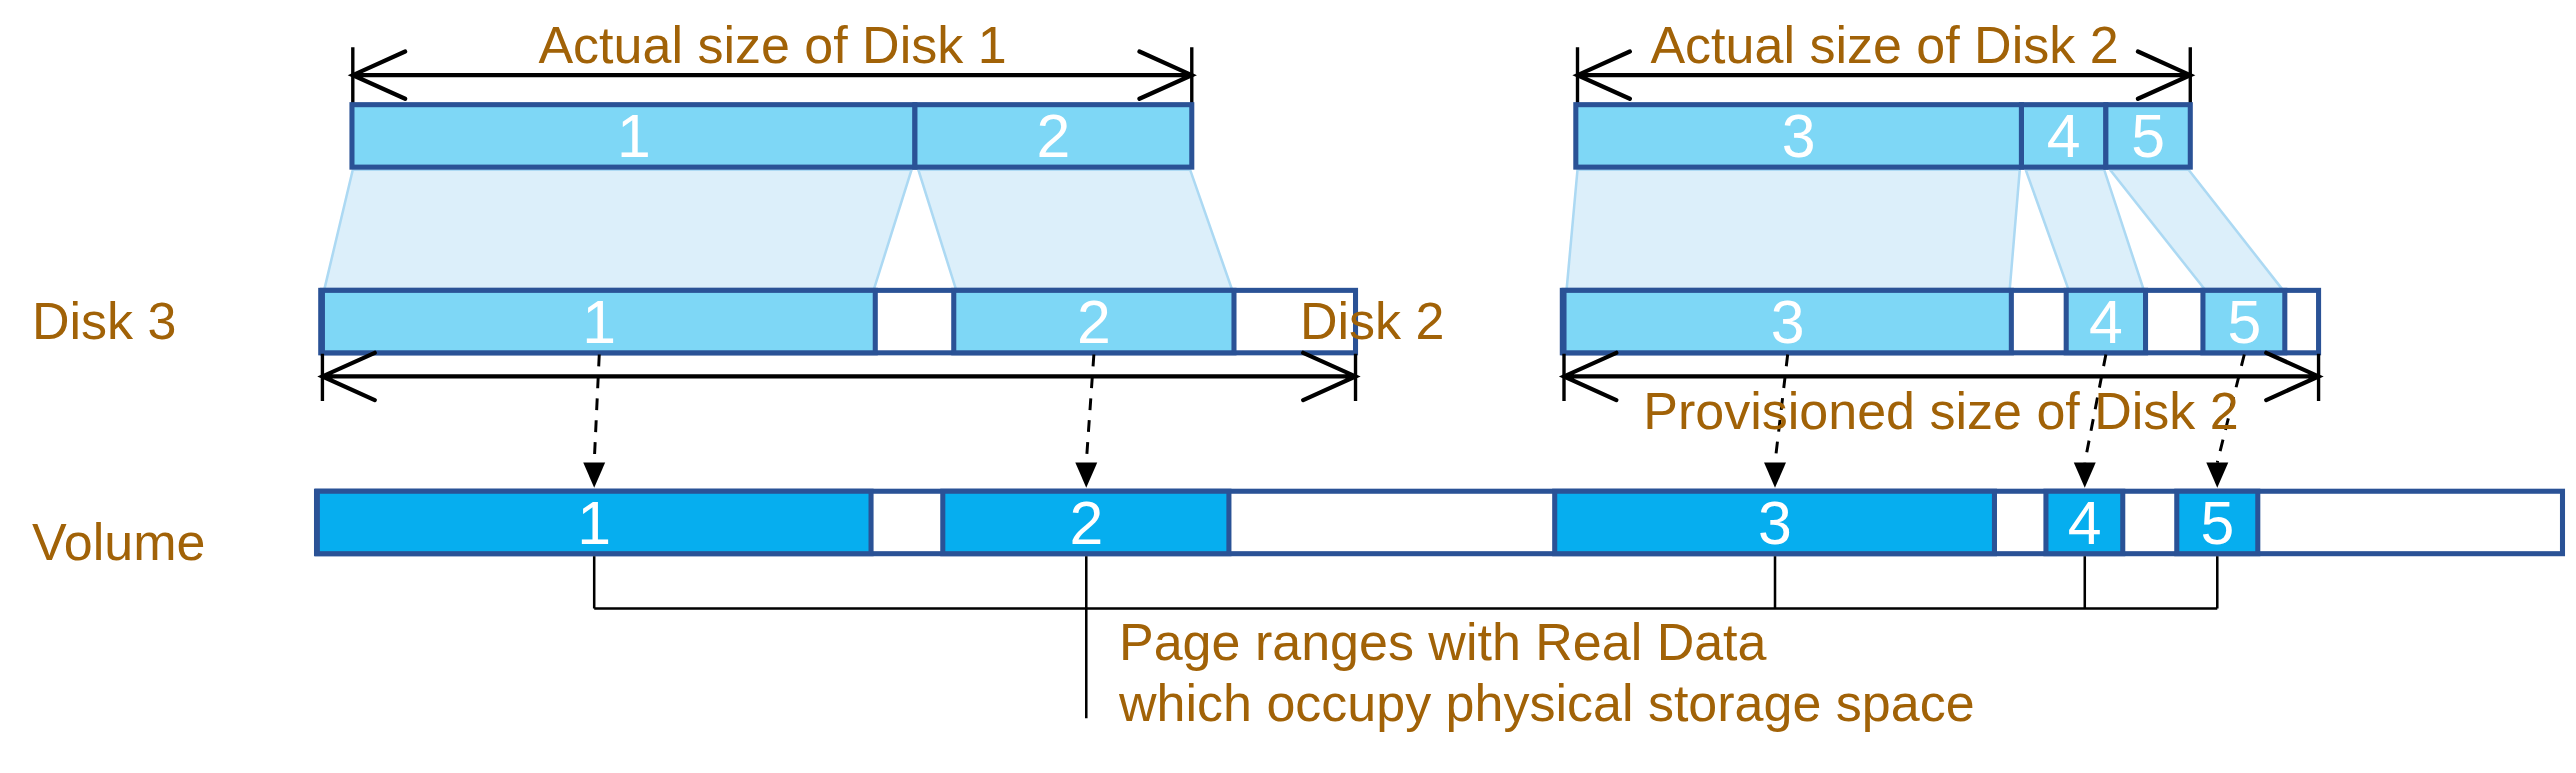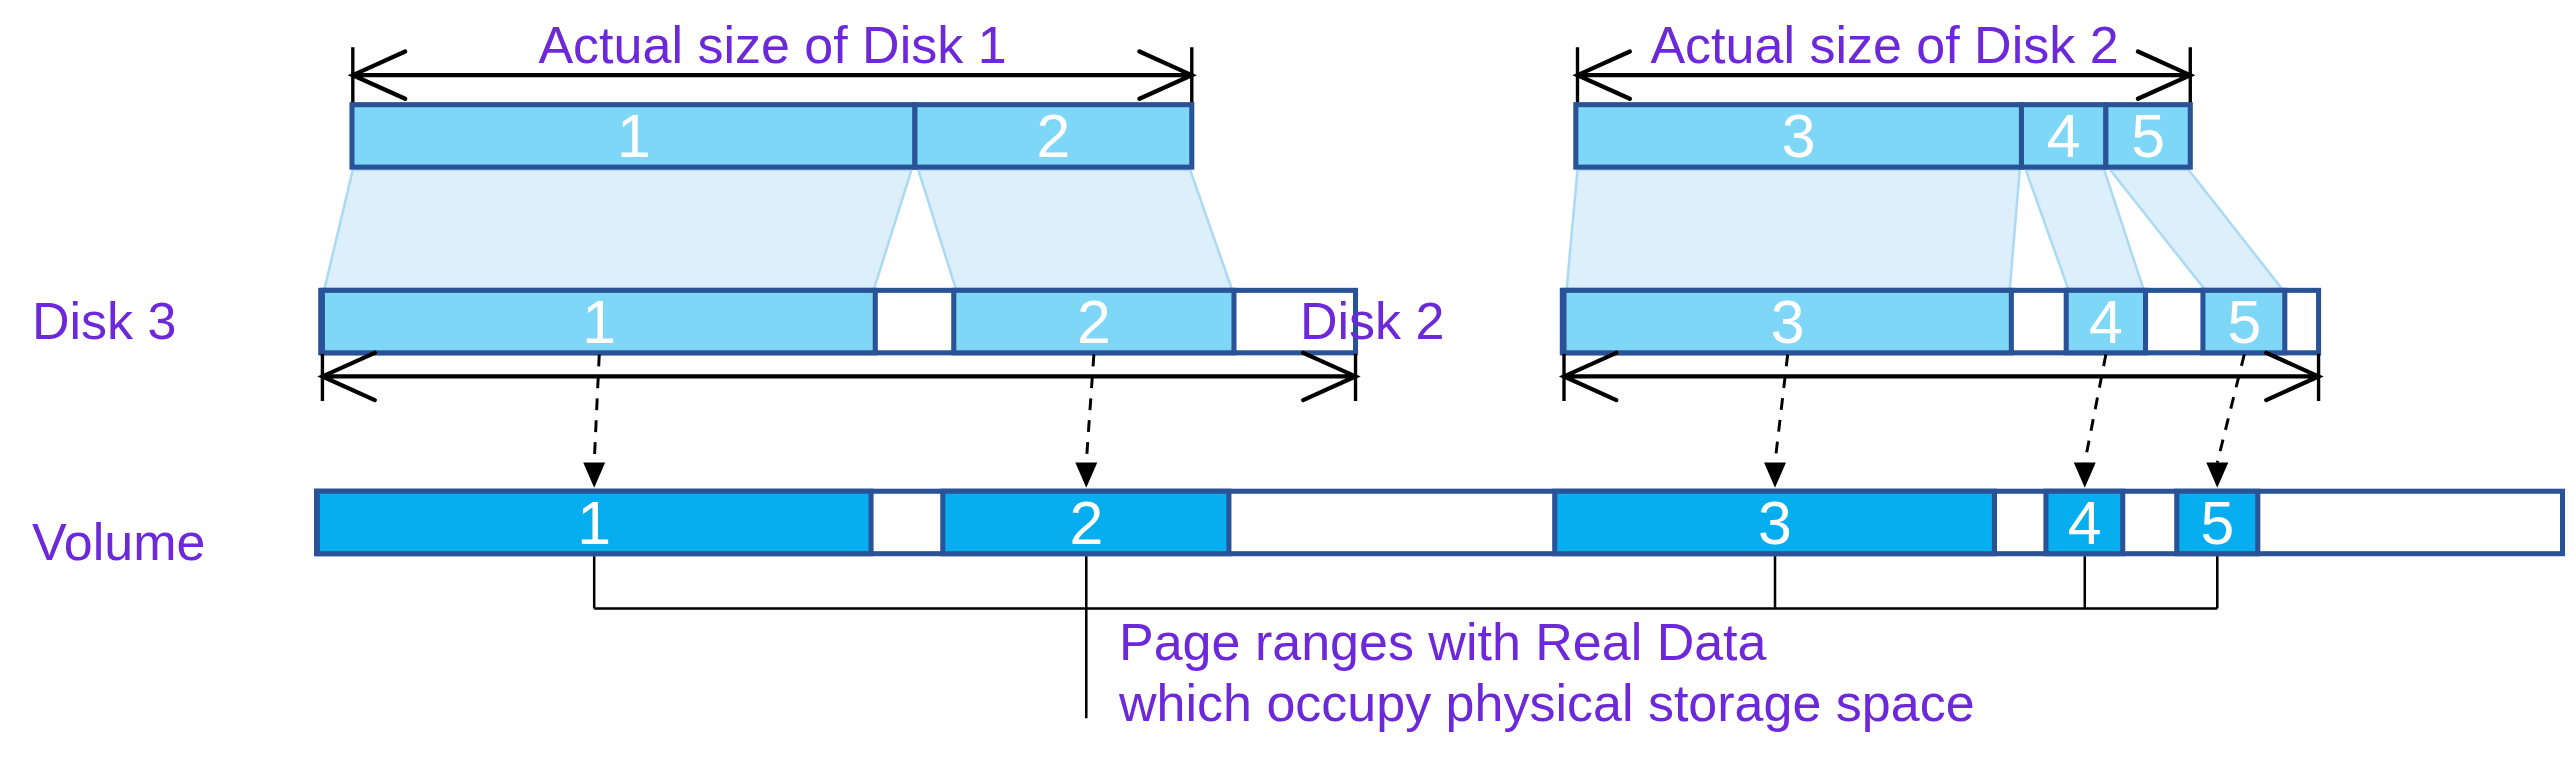--- a/index.html
+++ b/index.html
@@ -1,19 +1,19 @@
 <!DOCTYPE html>
 <html style="--page_fill: #7ED7F6; --volume_page_fill: #06AEEF; --border: #2A5296; --map_fill: #DCEFFA; --map_edge: #ACD9F3;font-size:13.5px"><head>
 <meta charset="utf-8">
 <style>
   html,body{margin:0;padding:0;background:#fff;}
   #canvas{position:relative;width:2576px;height:774px;background:#fff;overflow:hidden;
           font-family:"Liberation Sans",sans-serif;}
   #shapes{position:absolute;left:0;top:0;width:2576px;height:774px;}
-  .label{position:absolute;font-size:52px;color:#6d28d9;white-space:nowrap;line-height:1.0;}
+  .label{position:absolute;font-size:52px;color:#a16207;white-space:nowrap;line-height:1.0;}
   .center{text-align:center;}
   .seg-num{font-family:"Liberation Sans",sans-serif;font-size:72px;fill:#fff;}
   .bar-outline{fill:#ffffff;stroke:var(--border);stroke-width:6;}
   .page{fill:var(--page_fill);stroke:var(--border);stroke-width:6;}
   .vpage{fill:var(--volume_page_fill);stroke:var(--border);stroke-width:6;}
   .trap{fill:var(--map_fill);stroke:var(--map_edge);stroke-width:3;}
   .dim{stroke:#000;stroke-width:5;fill:none;stroke-linecap:round;}
   .tick{stroke:#000;stroke-width:4;fill:none;}
   .dash{stroke:#000;stroke-width:3.5;fill:none;stroke-dasharray:14 12;}
   .tri{fill:#000;stroke:none;}
@@ -117,20 +117,21 @@
       <path class="bracket" d="M704,659 V721 M2103,659 V721 M2470,659 V721 M2627,659 V721 M1287,659 V851 M704,721 H2627"></path>
     </g>
   </svg>
 
   <div class="label center" style="left:353px;top:18.6px;width:839px;">Actual size of Disk 1</div>
   <div class="label center" style="left:1578px;top:18.6px;width:613px;text-align:center;">Actual size of Disk 2</div>
 
   <div class="label" style="left:32px;top:295px;">Disk 3</div>
   <div class="label" style="left:1300px;top:295px;">Disk 2</div>
 
+  <div class="label center" style="left:1561px;top:385px;width:760px;">Provisioned size of Disk 2</div>
 
   <div class="label" style="left:32px;top:496px;margin-top:20px;">Volume</div>
 
   <div class="label" style="left:1119px;top:677px;">which occupy physical storage space</div>
   <div class="label" style="left:1119px;top:616px;">Page ranges with Real Data</div>
 
 </div>
 
 
 </body></html>

